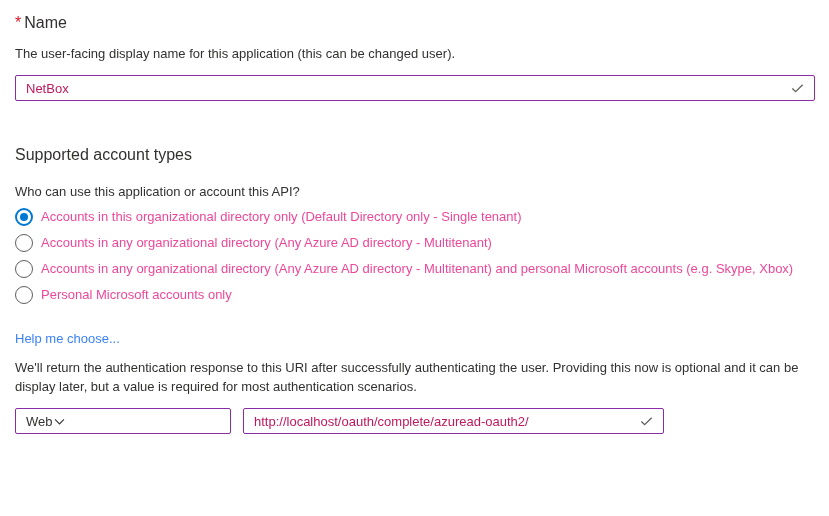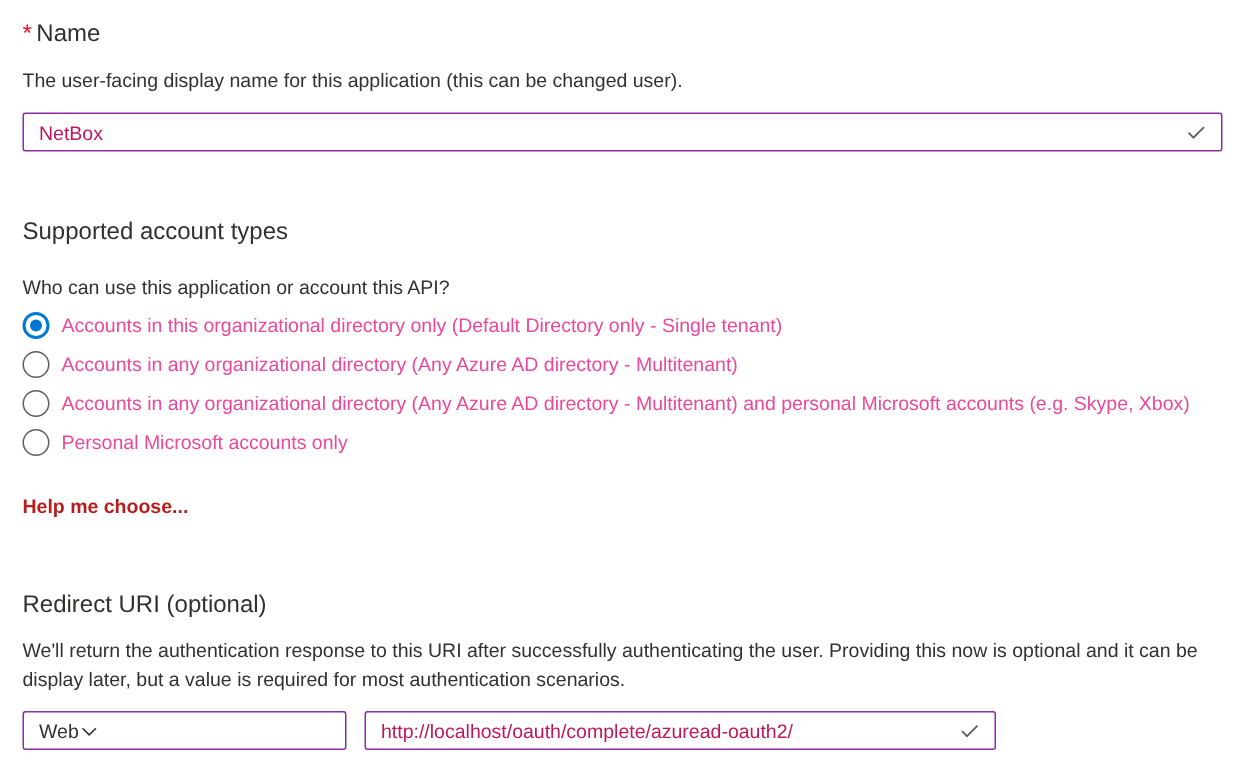--- a/index.html
+++ b/index.html
@@ -107,25 +107,24 @@
     font-size: 13px;
     line-height: 18px;
     color: #ec4899;
     white-space: nowrap;
   }
 
   
   .help-link {
     font-size: 13px;
     line-height: 18px;
-    color: #b91c1c;
+    color: #3b82f6;
     text-decoration: none;
     cursor: pointer;
     display: inline-block;
-    font-weight: bold;
   }
 
   
   .uri-row {
     display: flex;
     align-items: center;
     gap: 12px;
   }
   .select-control {
     width: 216px;
@@ -184,21 +183,20 @@
     <label class="radio-row">
       <span class="radio"></span>
       <span class="radio-label">Personal Microsoft accounts only</span>
     </label>
   </div>
 
   <div class="help-link-row">
     <a class="help-link" href="#">Help me choose...</a>
   </div>
 
-  <h2 class="section-title redirect-title">Redirect URI (optional)</h2>
 
   <p class="desc redirect-desc">We'll return the authentication response to this URI after successfully authenticating the user. Providing this now is optional and it can be display later, but a value is required for most authentication scenarios.</p>
 
   <div class="uri-row">
     <div class="select-control">
       <span>Web</span>
       <span class="chevron-icon">
         <svg width="13" height="13" viewBox="0 0 16 16">
             <path d="M2.5 5.5 L8 11 L13.5 5.5" fill="none" stroke="#323130" stroke-width="1.3"></path>
           </svg>

